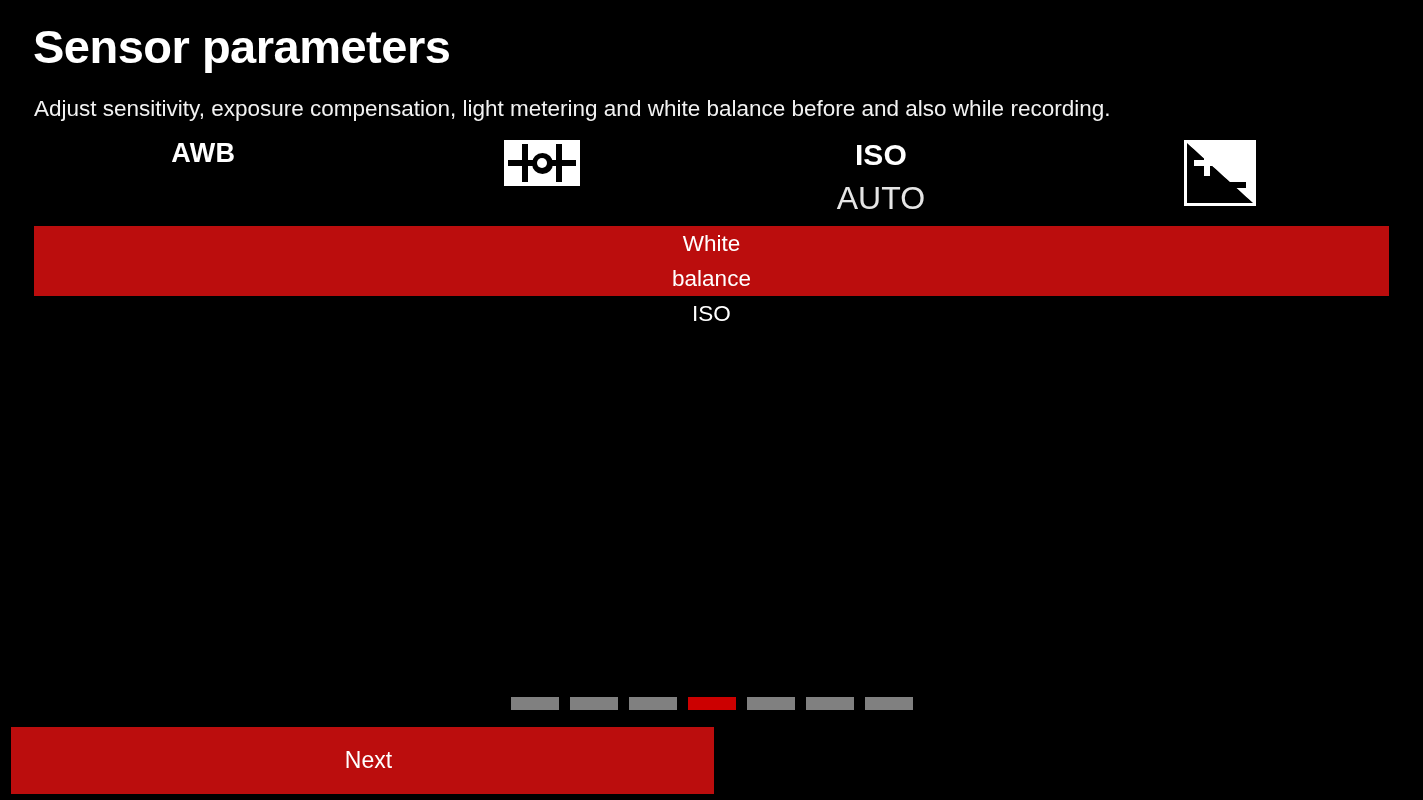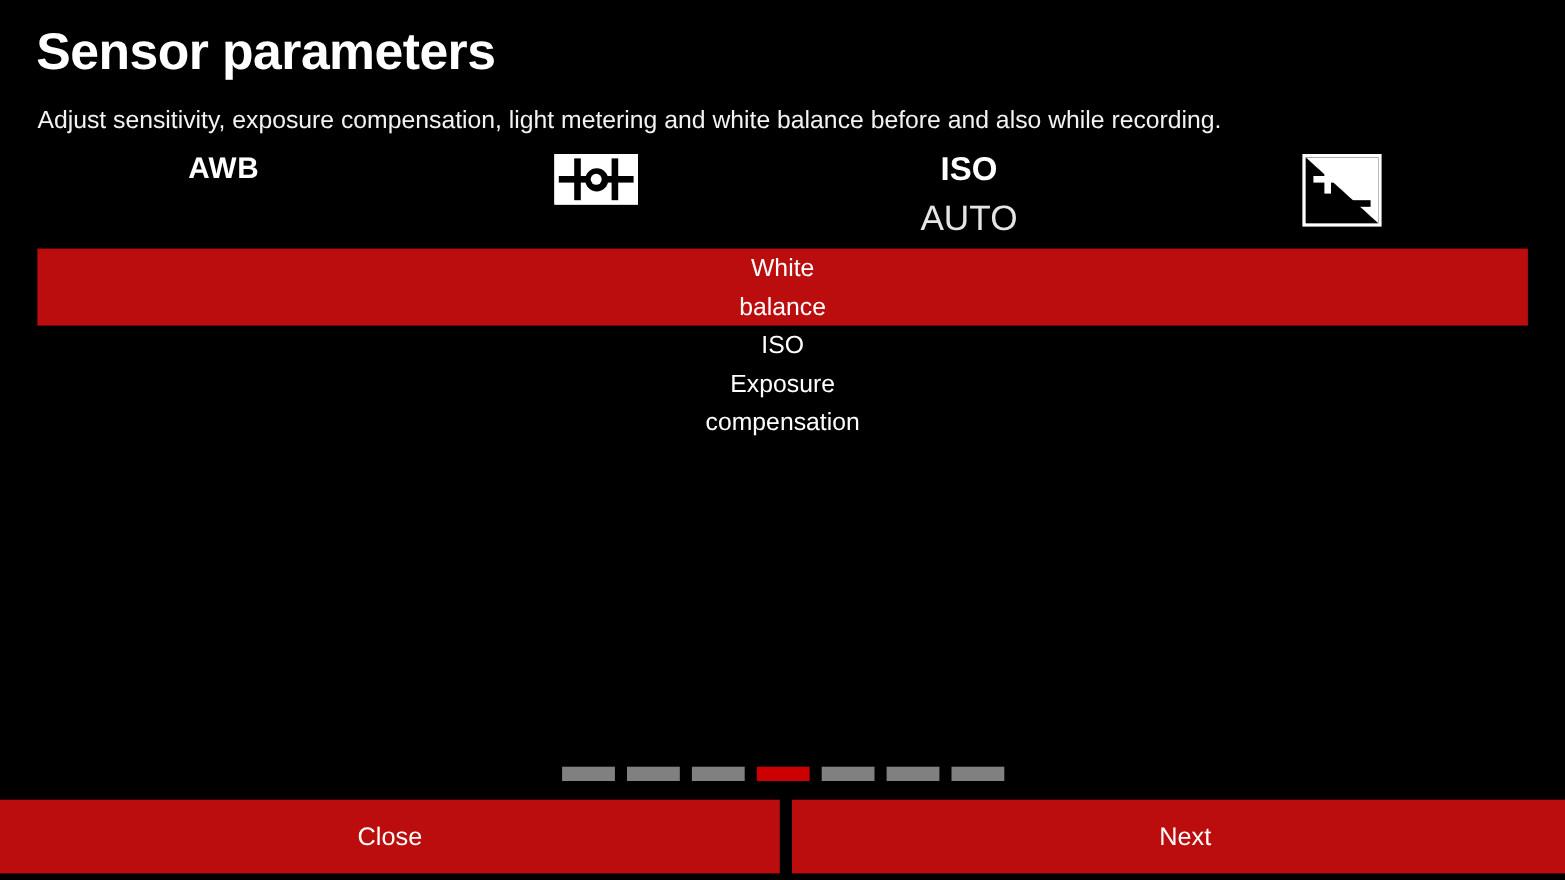--- a/index.html
+++ b/index.html
@@ -295,31 +295,28 @@
       <span class="ev-minus"></span>
     </span>
   </div>
 
 </div>
 
 <div id="param-bar">
   <div class="param-label-cell">White
 balance</div>
   <div class="param-label-cell">ISO</div>
-  <div class="param-label-cell">Exposure
-compensation</div>
 </div>
 
 <div id="pager">
     <div class="pager-dot"></div>
     <div class="pager-dot"></div>
     <div class="pager-dot"></div>
     <div class="pager-dot active"></div>
     <div class="pager-dot"></div>
     <div class="pager-dot"></div>
     <div class="pager-dot"></div>
   </div>
 
 <div id="bottom-bar">
-  <div class="bottom-button" id="close-button">Close</div>
   <div id="btn-gap"></div>
   <div class="bottom-button" id="next-button">Next</div>
 </div>
 
 </body></html>

